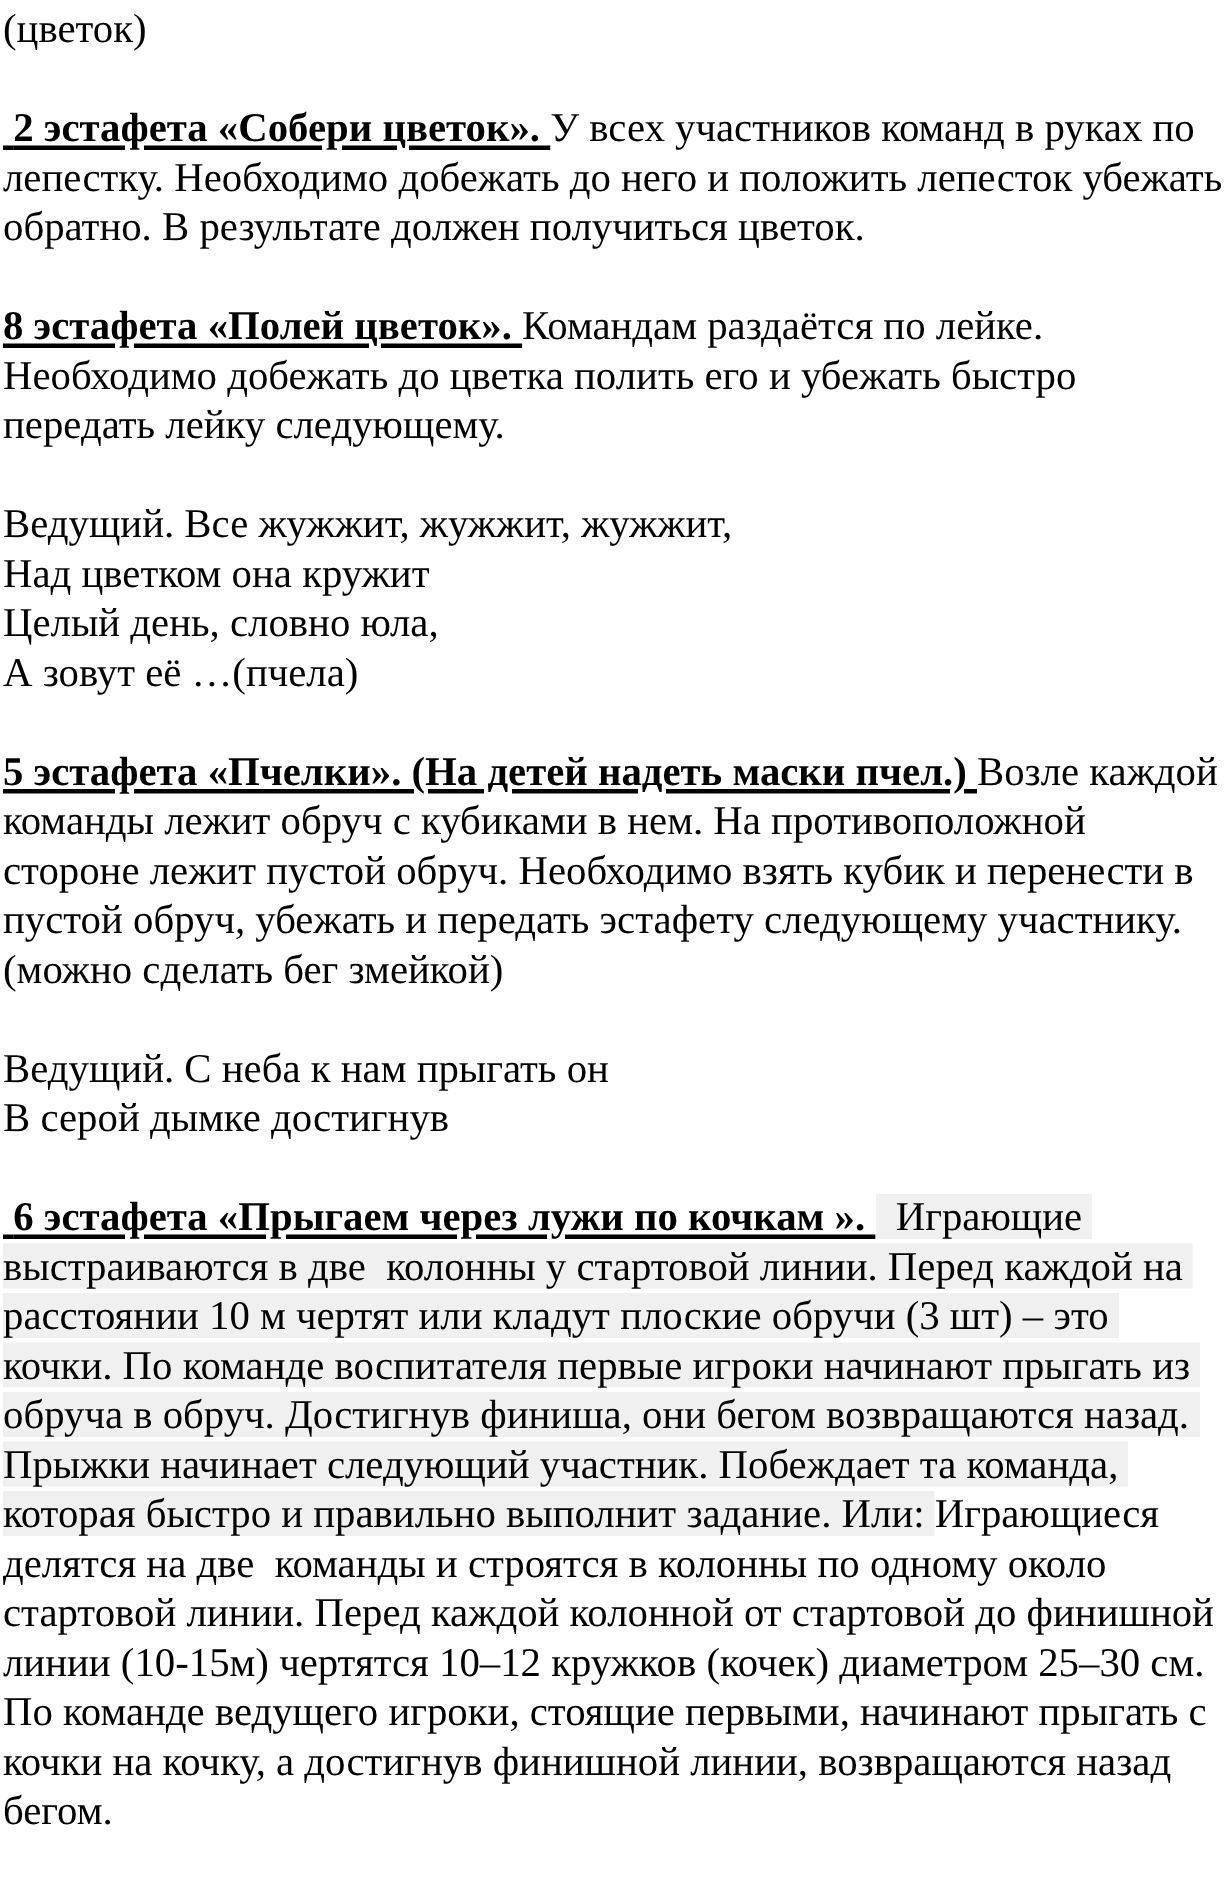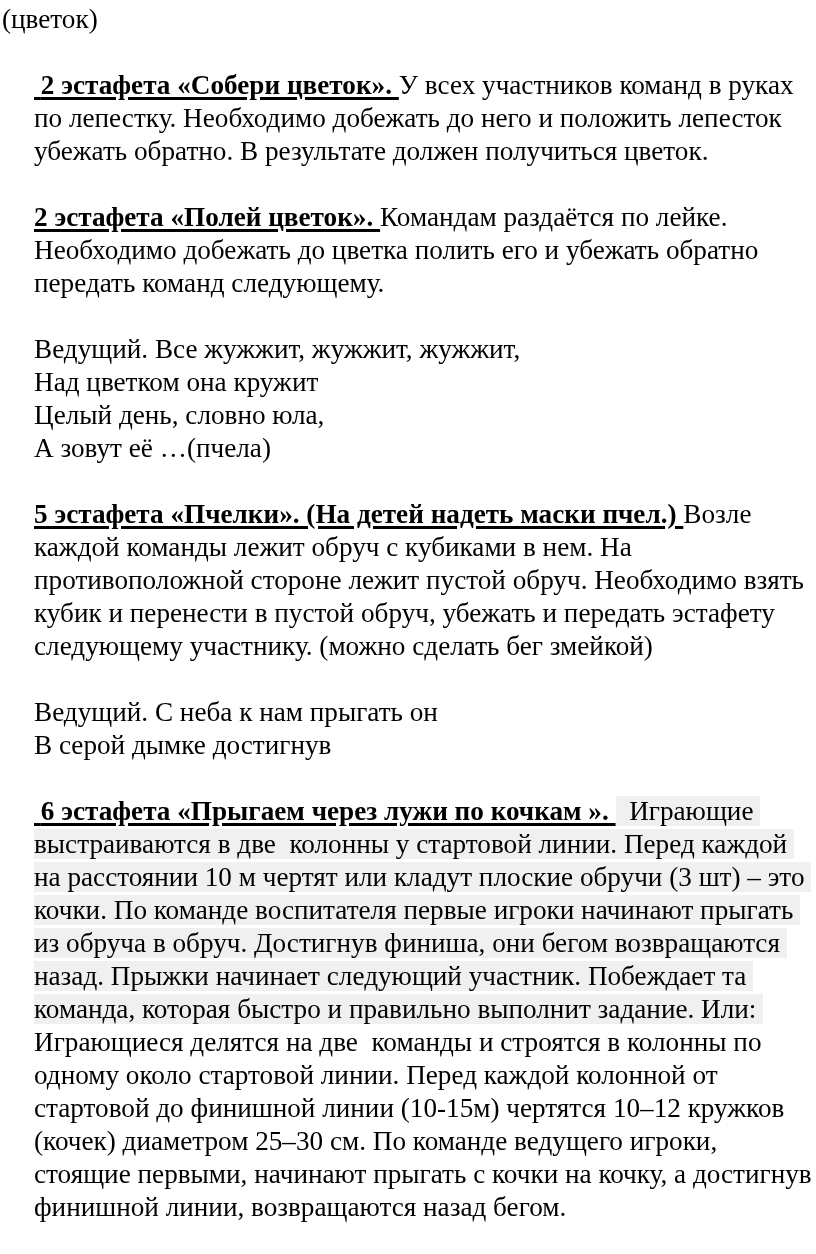--- a/index.html
+++ b/index.html
@@ -17,21 +17,21 @@
     color: #000000;
     font-family: "Liberation Serif", "DejaVu Serif", serif;
     font-size: 27.2px;
     line-height: 33px;
   }
   p {
     margin: 0;
     white-space: pre-wrap;
     text-align: left;
   }
-  .sp { margin-top: 33px; margin-left: 32px; }           
+  .sp { margin-top: 33px; }           
   .intro {
     width: 680px;
     text-align: left;
   }
   .hd {                               
     font-weight: bold;
     text-decoration: underline;
     text-decoration-thickness: 2.5px;
     text-underline-offset: 3px;
   }
@@ -41,21 +41,21 @@
 </style>
 </head>
 <body>
 
 <div class="page">
 
   <p class="intro"><span>(цветок)</span></p>
 
   <p class="sp"><span class="hd"> 2 эстафета «Собери цветок». </span><span>У всех участников команд в руках по лепестку. Необходимо добежать до него и положить лепесток убежать обратно. В результате должен получиться цветок.</span></p>
 
-  <p class="sp"><span class="hd">2 эстафета «Полей цветок». </span><span>Командам раздаётся по лейке. Необходимо добежать до цветка полить его и убежать обратно передать команд следующему.</span></p>
+  <p class="sp"><span class="hd">8 эстафета «Полей цветок». </span><span>Командам раздаётся по лейке. Необходимо добежать до цветка полить его и убежать быстро передать лейку следующему.</span></p>
 
   <div class="sp">
     <p>Ведущий. Все жужжит, жужжит, жужжит,</p>
     <p>Над цветком она кружит</p>
     <p>Целый день, словно юла,</p>
     <p>А зовут её …(пчела)</p>
   </div>
 
   <p class="sp"><span class="hd">5 эстафета «Пчелки». (На детей надеть маски пчел.) </span><span>Возле каждой команды лежит обруч с кубиками в нем. На противоположной стороне лежит пустой обруч. Необходимо взять кубик и перенести в пустой обруч, убежать и передать эстафету следующему участнику. (можно сделать бег змейкой)</span></p>
 

